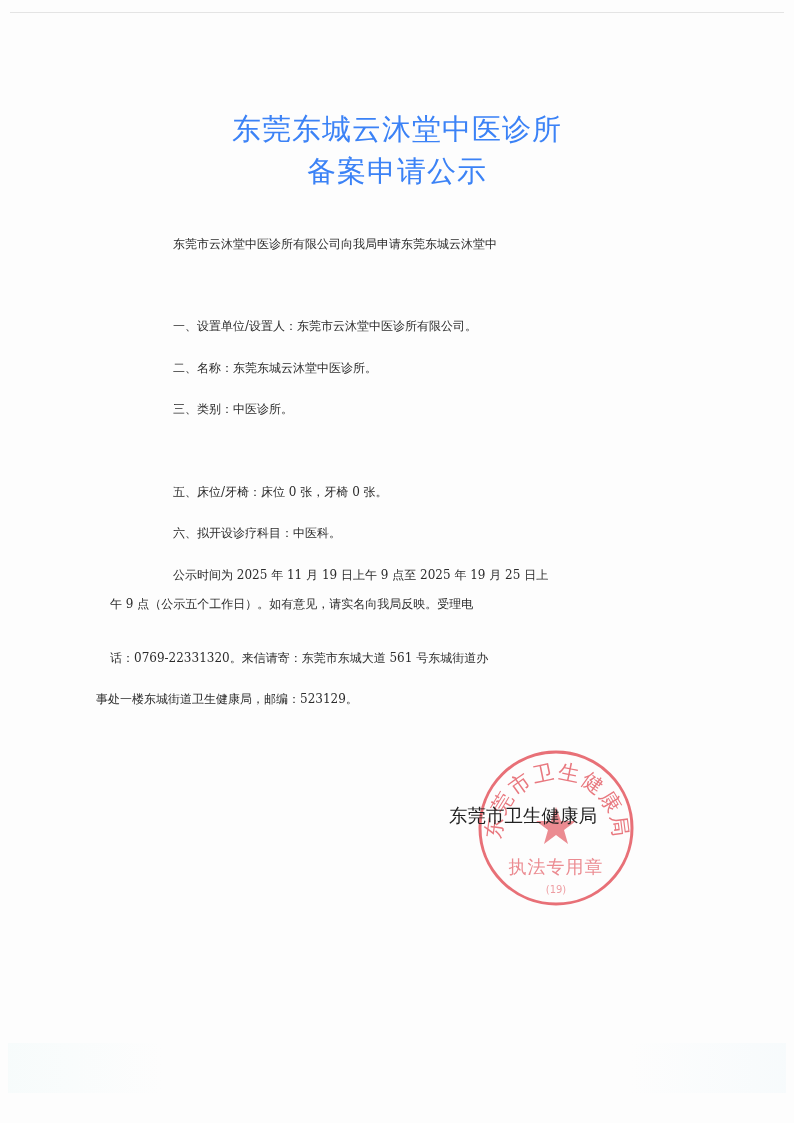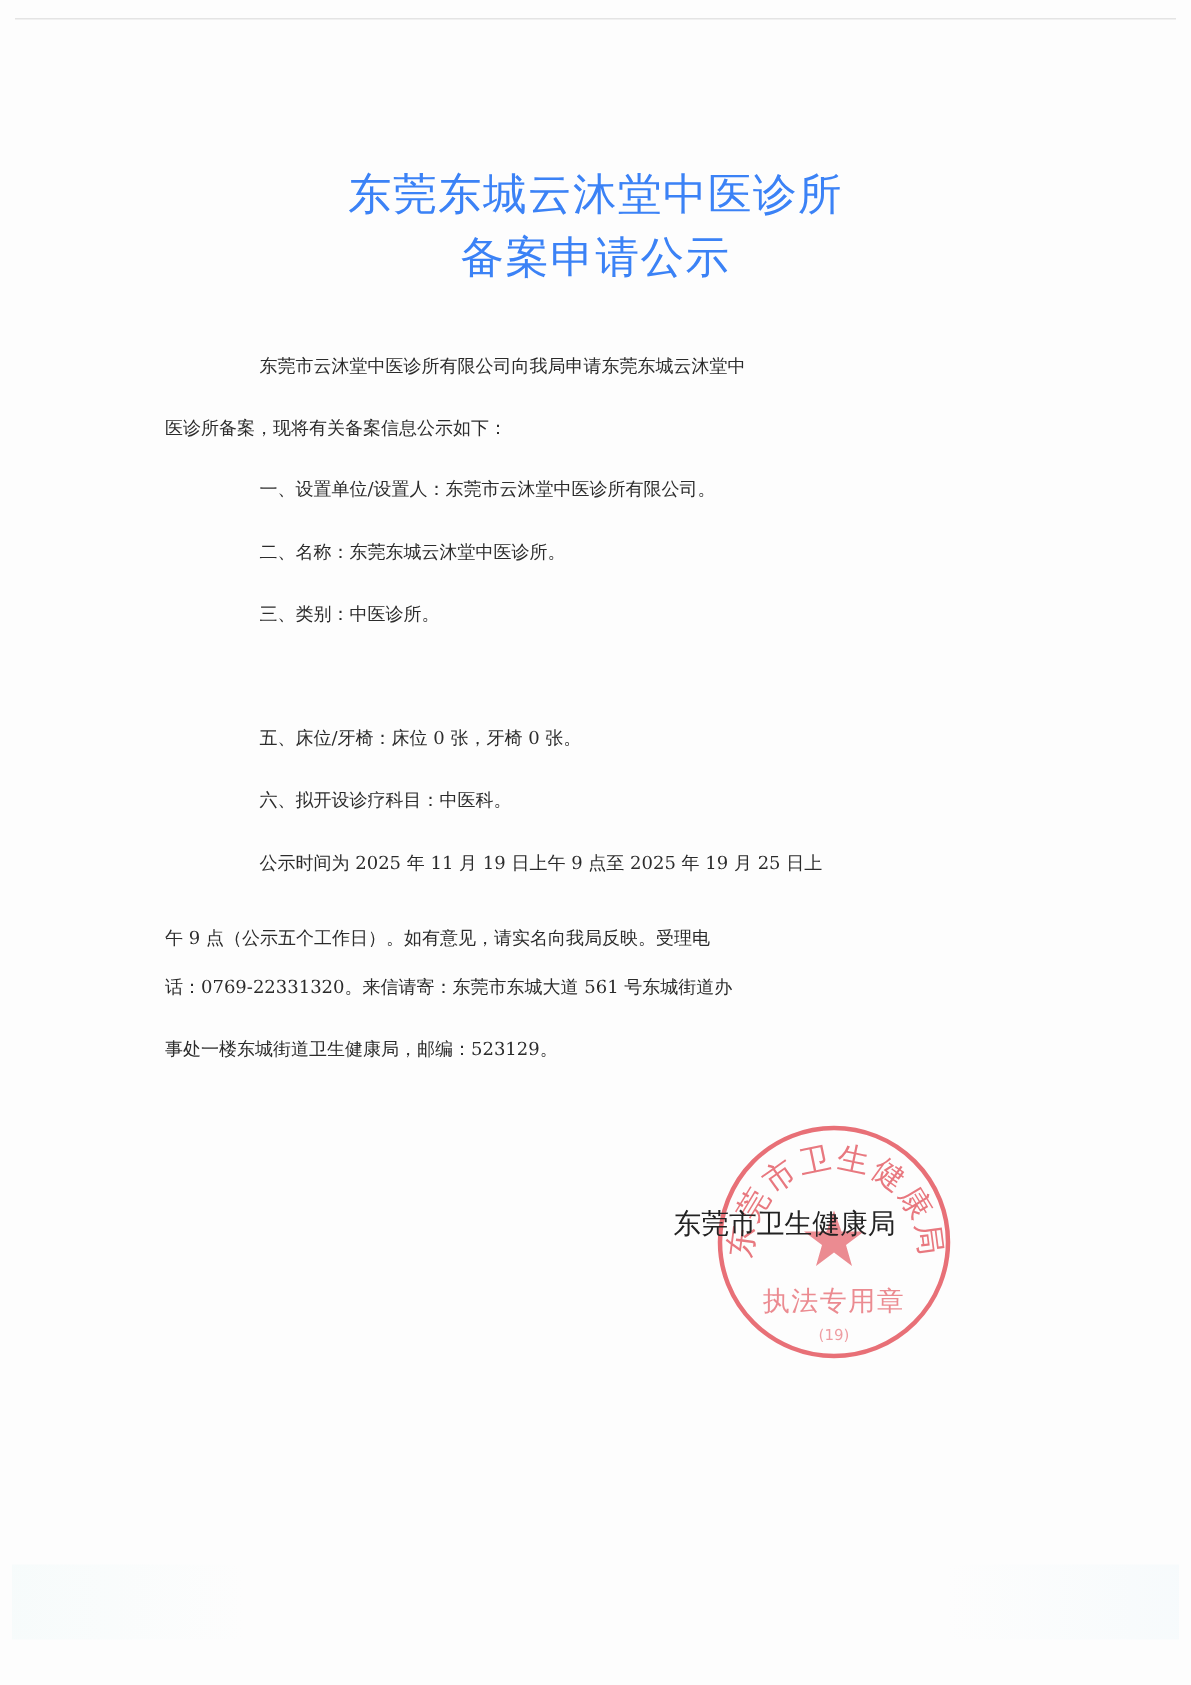--- a/index.html
+++ b/index.html
@@ -69,42 +69,41 @@
 <body>
 
 <div class="page">
   <div class="scan-top-line"></div>
   <div class="scan-bottom-band"></div>
 
   <div class="title l1">东莞东城云沐堂中医诊所</div>
   <div class="title l2">备案申请公示</div>
 
   <div class="line" style="left:173px; top:236px;">东莞市云沐堂中医诊所有限公司向我局申请东莞东城云沐堂中</div>
-  <div class="line" style="left:110px; top:277px;">医诊所备案，现将有关备案信息公示如下：</div>
 
   <div class="line" style="left:173px; top:318px;">
     <span>一、设置单位/设置人：</span><span>东莞市云沐堂中医诊所有限公司。</span>
   </div>
   <div class="line" style="left:173px; top:360px;">
     <span>二、名称：</span><span>东莞东城云沐堂中医诊所。</span>
   </div>
   <div class="line" style="left:173px; top:401px;">
     <span>三、类别：</span><span>中医诊所。</span>
   </div>
   <div class="line" style="left:173px; top:484px;">
     <span>五、床位/牙椅：</span><span>床位 0 张，牙椅 0 张。</span>
   </div>
   <div class="line" style="left:173px; top:525px;">
     <span>六、拟开设诊疗科目：</span><span>中医科。</span>
   </div>
 
   <div class="line" style="left:173px; top:567px;">公示时间为 2025 年 11 月 19 日上午 9 点至 2025 年 19 月 25 日上</div>
-  <div class="line" style="left:110px; top:617px;">午 9 点（公示五个工作日）。如有意见，请实名向我局反映。受理电</div>
+  <div class="line" style="left:110px; top:596px;">午 9 点（公示五个工作日）。如有意见，请实名向我局反映。受理电</div>
   <div class="line" style="left:110px; top:650px;">话：0769-22331320。来信请寄：东莞市东城大道 561 号东城街道办</div>
-  <div class="line" style="left:110px; top:691px;">事处一楼东城街道卫生健康局，邮编：523129。</div>
+  <div class="line" style="left:96px; top:691px;">事处一楼东城街道卫生健康局，邮编：523129。</div>
 
   <svg class="seal" viewBox="0 0 165 165">
     <defs>
       <path id="sealTopArc" d="M 28 90 A 56 56 0 1 1 140 90"></path>
       <path id="sealBottomArc" d="M 40 112 A 52 52 0 0 0 128 112"></path>
     </defs>
     <circle cx="83" cy="83" r="76" fill="none" stroke="#e0404a" stroke-width="3" opacity="0.75"></circle>
     <text font-size="21" fill="#e0404a" opacity="0.7" font-family="DejaVu Sans, sans-serif" letter-spacing="2">
       <textPath href="#sealTopArc" startOffset="50%" text-anchor="middle">东莞市卫生健康局</textPath>
     </text>

